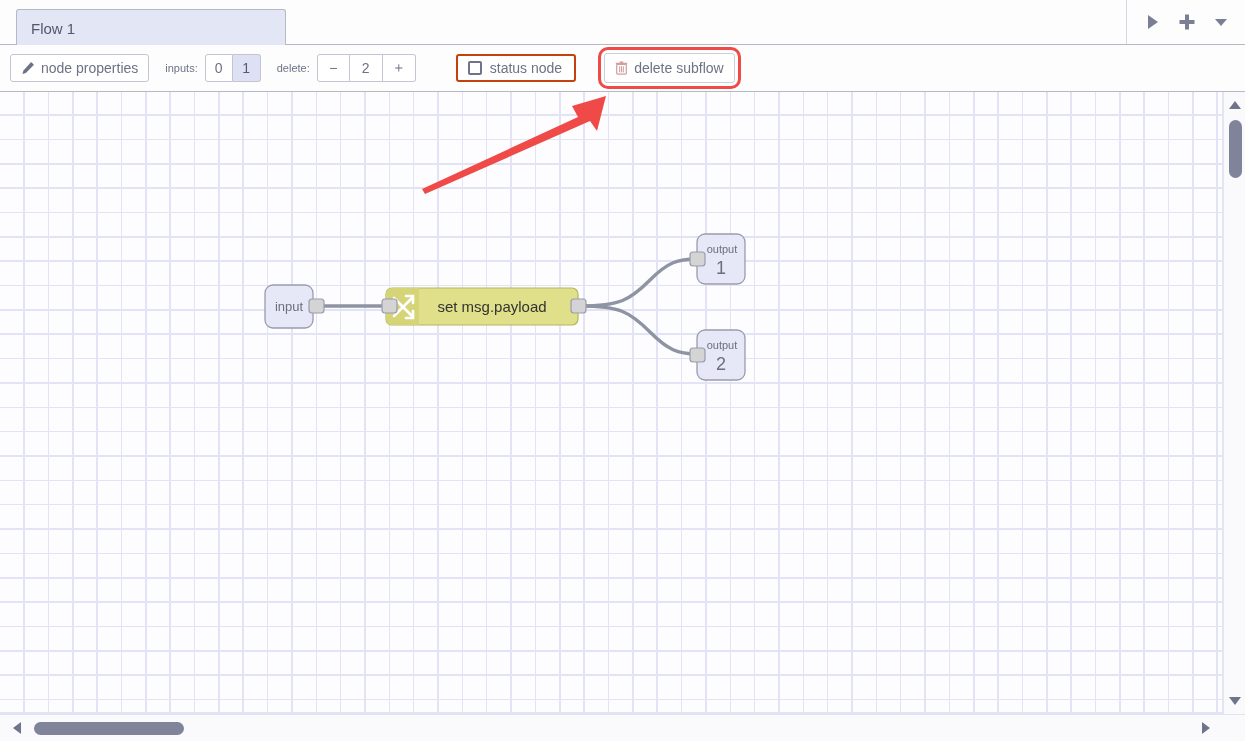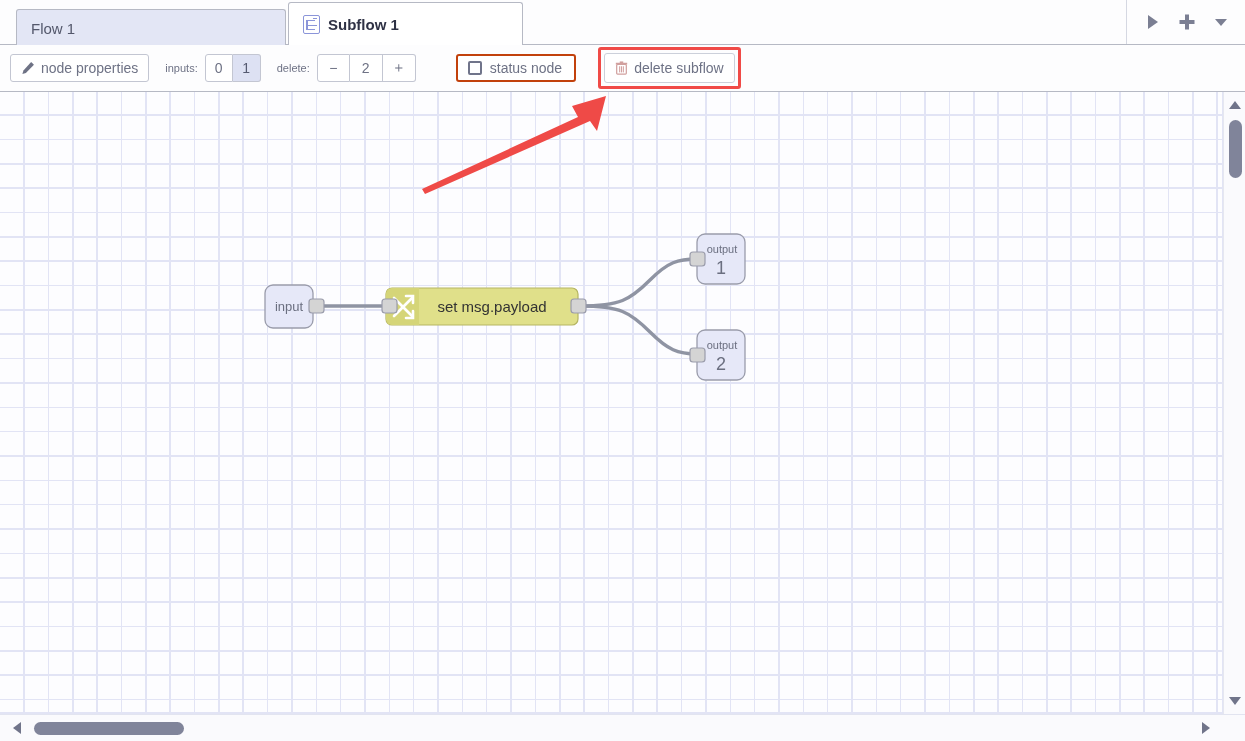--- a/index.html
+++ b/index.html
@@ -170,21 +170,21 @@
   .cbox {
     width: 14px; height: 14px;
     border: 2px solid #70748a;
     border-radius: 2px;
     background: #fff;
   }
 
   .delete-highlight {
     margin-left: 22px;
     border: 3px solid #f04a47;
-    border-radius: 3px;
+    border-radius: 10px;
     padding: 3px;
     display: inline-flex;
   }
   .delete-highlight .btn { border-color: #ccd0da; height: 30px; }
 
   
   .ico { display: inline-block; line-height: 0; }
   .ico svg { display: block; }
 
   
@@ -239,30 +239,20 @@
 
 <div id="app">
 
   <div class="tabbar">
     <div class="tabs">
 
       <div class="tab inactive">
         <span class="tab-label">Flow 1</span>
       </div>
 
-      <div class="tab active">
-        <span class="subflow-icon">
-          <i class="v1"></i>
-            <i class="d1"></i>
-            <i class="l1"></i>
-            <i class="l2"></i>
-            <i class="l3"></i>
-        </span>
-        <span class="tab-label">Subflow 1</span>
-      </div>
 
     </div>
 
     <div class="tabbar-right">
       <div class="tb-btn">
         <span class="ico">
           <svg width="14" height="16" viewBox="0 0 14 16">
               <path d="M2 1 L12 8 L2 15 Z" fill="#7b7f93"></path>
             </svg>
         </span>

